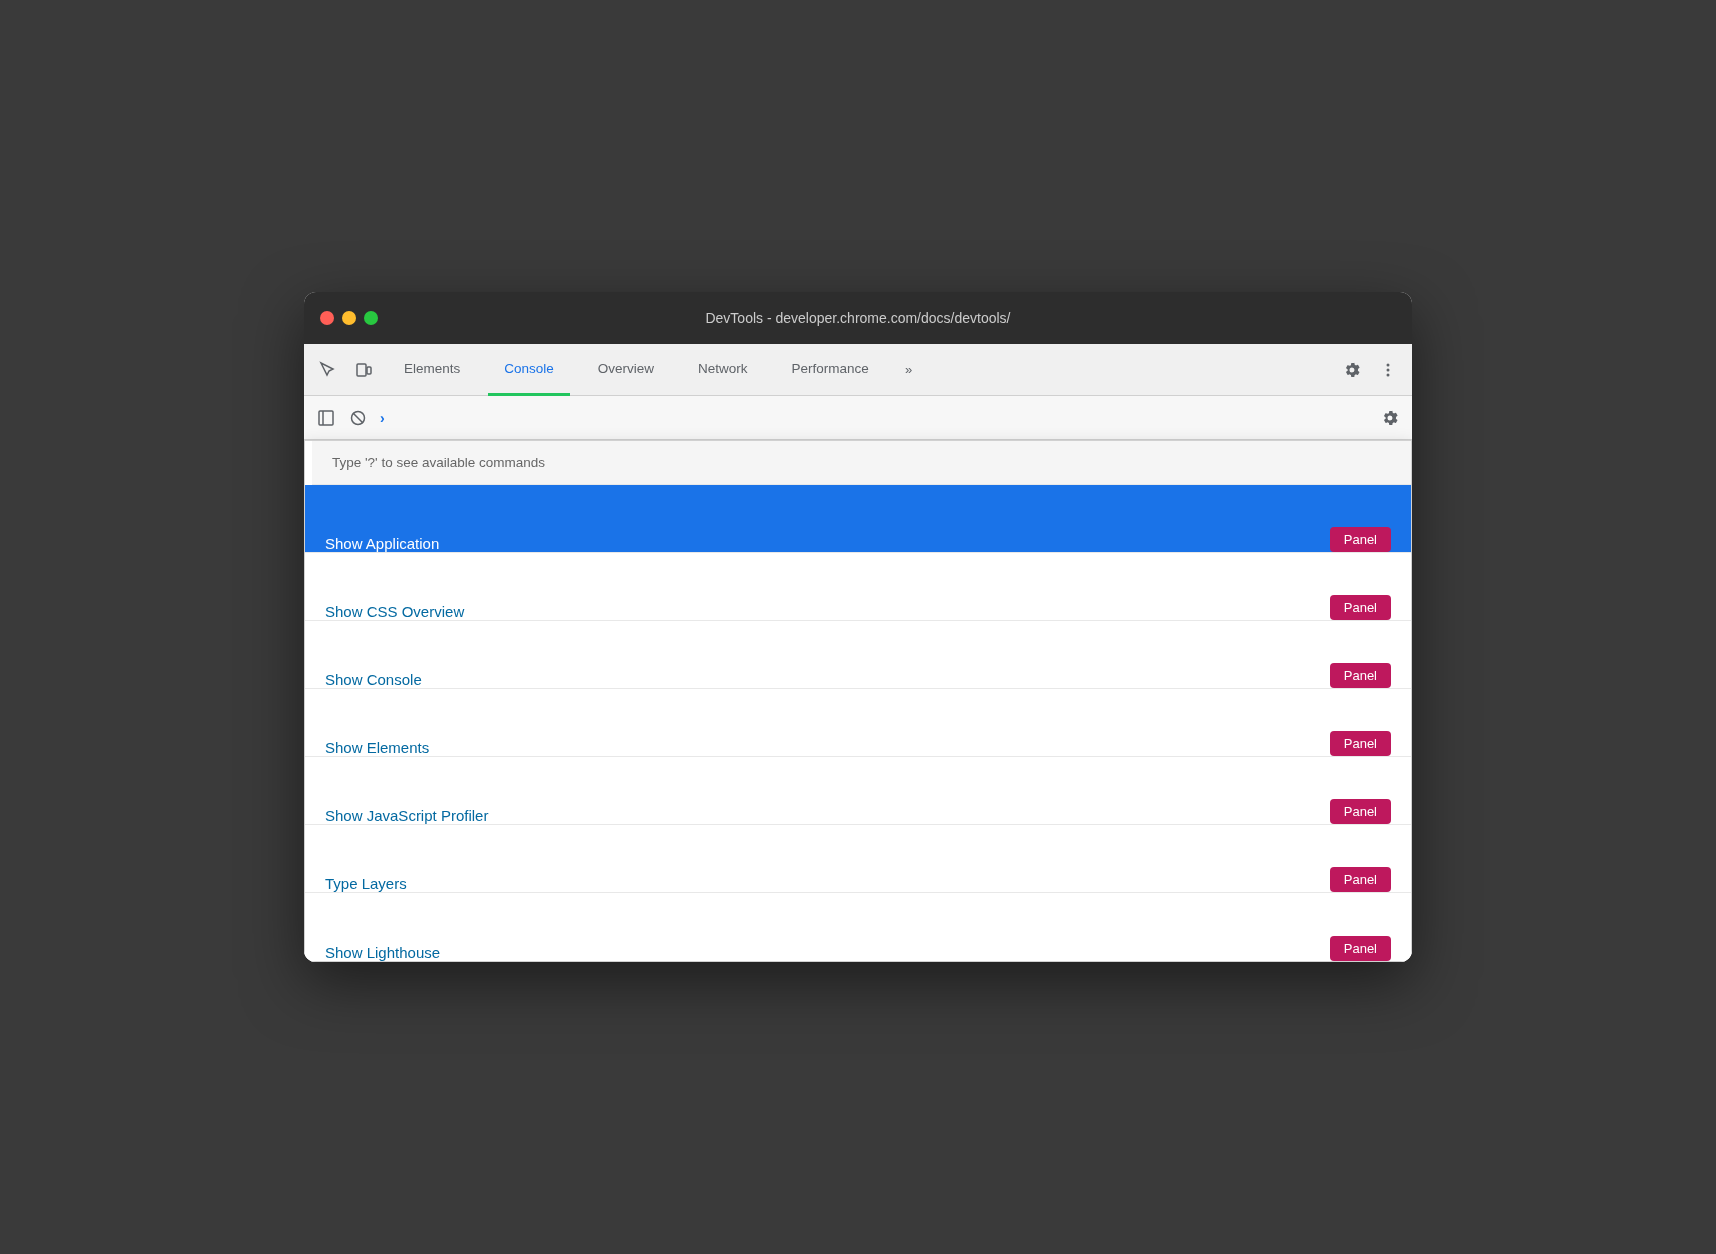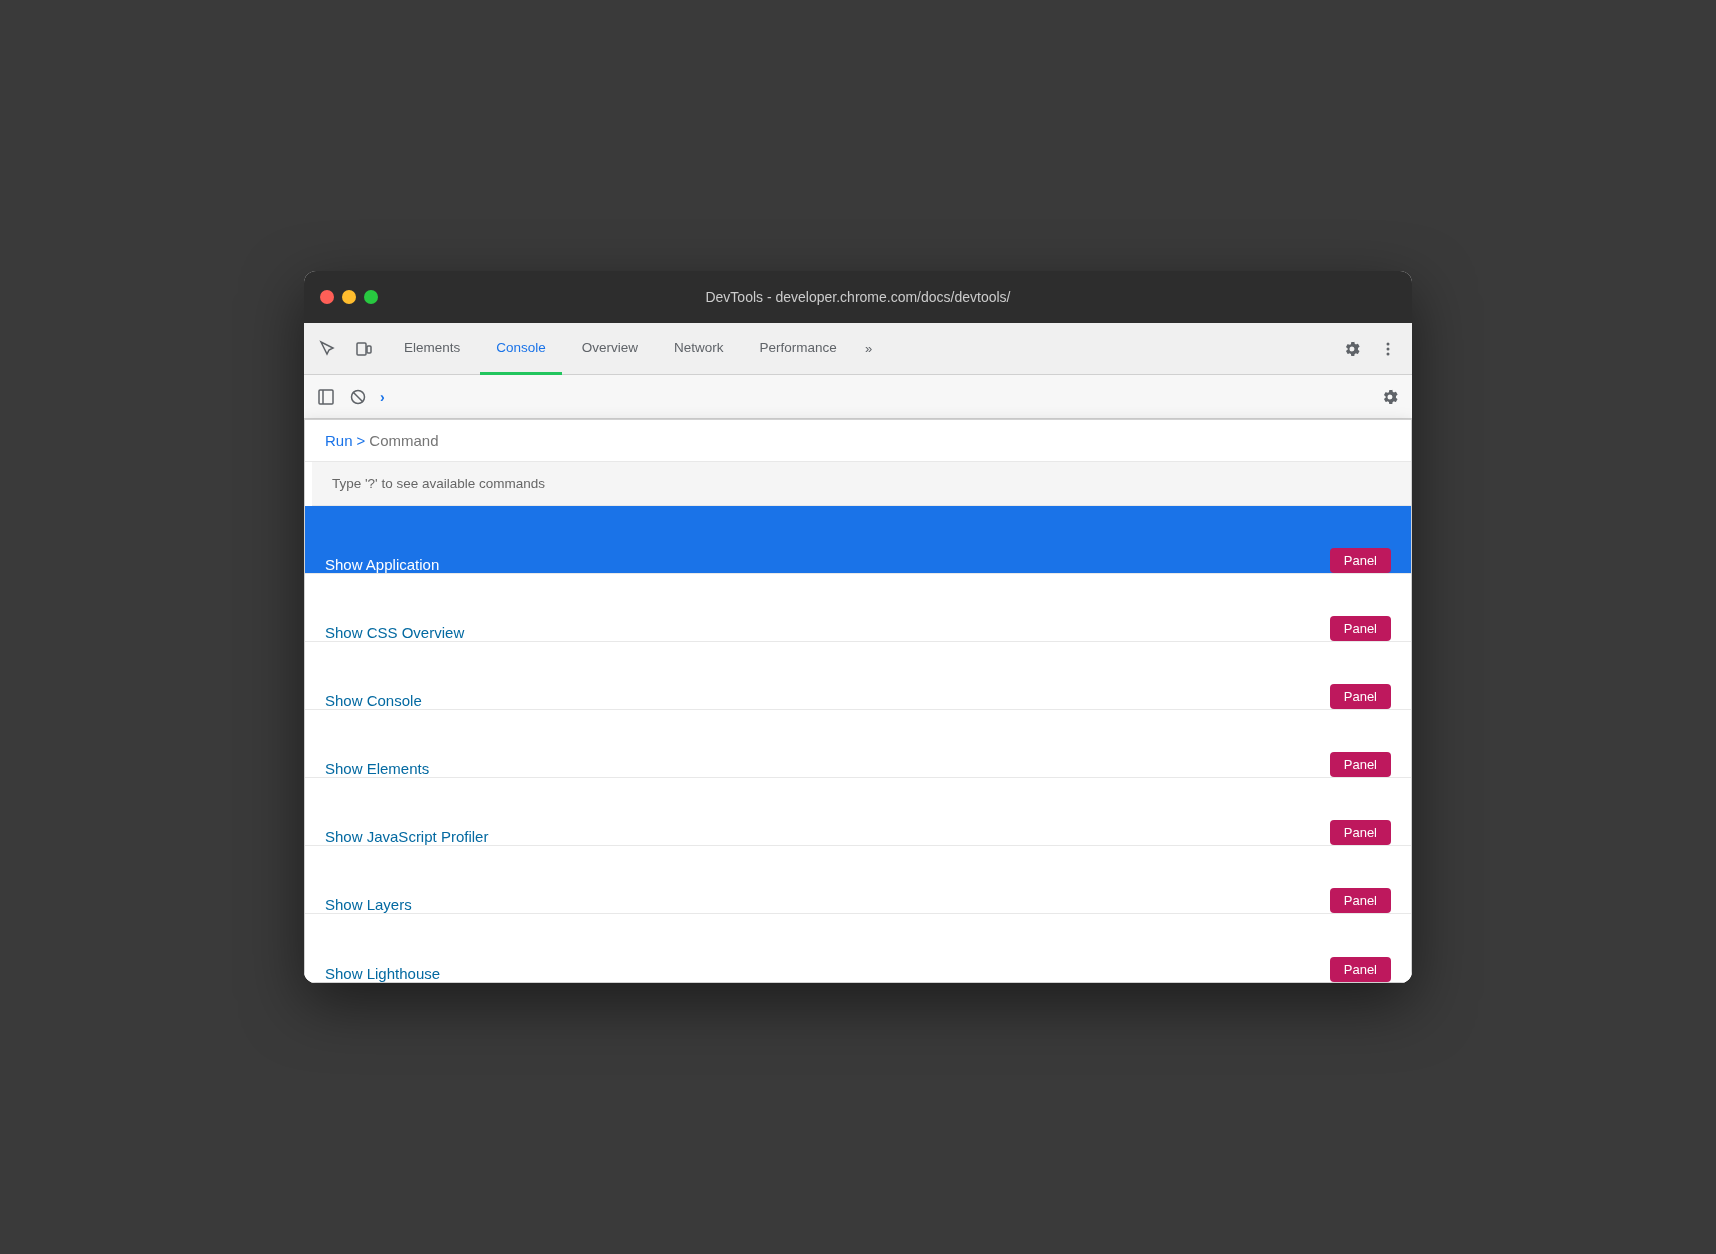--- a/index.html
+++ b/index.html
@@ -88,21 +88,21 @@
       border: none;
       background: transparent;
       cursor: pointer;
       border-radius: 4px;
       color: #5f6368;
     }
 
     .tabs {
       display: flex;
       align-items: center;
-      gap: 4px;
+      gap: 12px;
       flex: 1;
     }
 
     .tab {
       padding: 0 16px;
       height: 52px;
       display: flex;
       align-items: center;
       font-size: 13.5px;
       color: #5f6368;
@@ -360,25 +360,20 @@
         <button class="secondary-icon-btn">
           <svg width="18" height="18" viewBox="0 0 18 18" fill="#5f6368">
             <path d="M9 11.5a2.5 2.5 0 1 1 0-5 2.5 2.5 0 0 1 0 5zm5.95-2.05a5.07 5.07 0 0 0 .05-.7 5.07 5.07 0 0 0-.05-.7l1.5-1.18a.36.36 0 0 0 .09-.46l-1.42-2.46a.36.36 0 0 0-.44-.16l-1.77.71a5.2 5.2 0 0 0-1.21-.7l-.27-1.88A.35.35 0 0 0 11 2H8.56a.35.35 0 0 0-.35.3l-.27 1.87a5.2 5.2 0 0 0-1.2.7L4.97 4.16a.35.35 0 0 0-.44.16L3.1 6.78a.35.35 0 0 0 .09.46l1.5 1.18A5.3 5.3 0 0 0 4.63 9c0 .24.02.47.06.7L3.18 10.87a.36.36 0 0 0-.09.46l1.43 2.46c.09.16.28.22.44.16l1.77-.71c.37.27.78.5 1.2.7l.27 1.88c.05.18.2.3.36.3H11c.17 0 .32-.12.35-.3l.27-1.87a5.2 5.2 0 0 0 1.2-.7l1.77.71c.16.06.35 0 .44-.16l1.42-2.46a.36.36 0 0 0-.09-.46l-1.5-1.18z"></path>
           </svg>
         </button>
       </div>
     </div>
 
     <div class="command-menu-overlay">
 
-      <div class="command-input-row">
-        <span class="run-label">Run</span>
-        <span class="command-prompt">&gt;</span>
-        <input class="command-input" type="text" placeholder="Command" style="">
-      </div>
 
       <div class="hint-text">
         <span>Type '?' to see available commands</span>
       </div>
 
       <div class="command-list">
 
         <div class="command-item selected">
           <span class="command-name">Show Application</span>
           <span class="panel-badge">Panel</span>
@@ -398,21 +393,21 @@
           <span class="command-name">Show Elements</span>
           <span class="panel-badge">Panel</span>
         </div>
 
         <div class="command-item">
           <span class="command-name">Show JavaScript Profiler</span>
           <span class="panel-badge">Panel</span>
         </div>
 
         <div class="command-item">
-          <span class="command-name">Show Layers</span>
+          <span class="command-name">Type Layers</span>
           <span class="panel-badge">Panel</span>
         </div>
 
         <div class="command-item">
           <span class="command-name">Show Lighthouse</span>
           <span class="panel-badge">Panel</span>
         </div>
 
       </div>
     </div>

